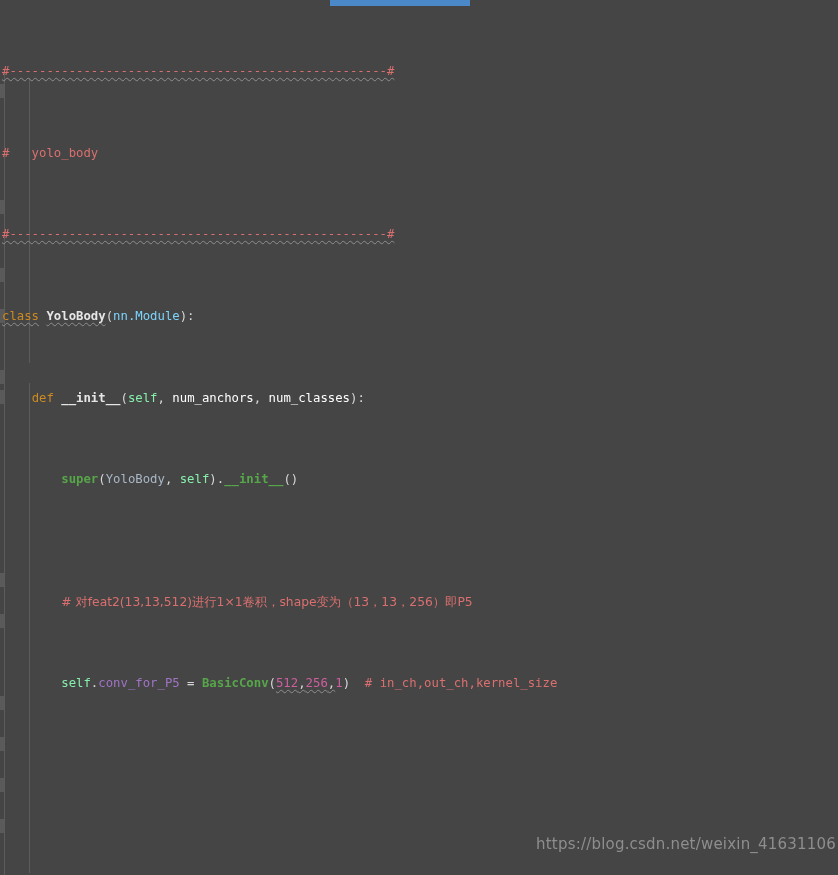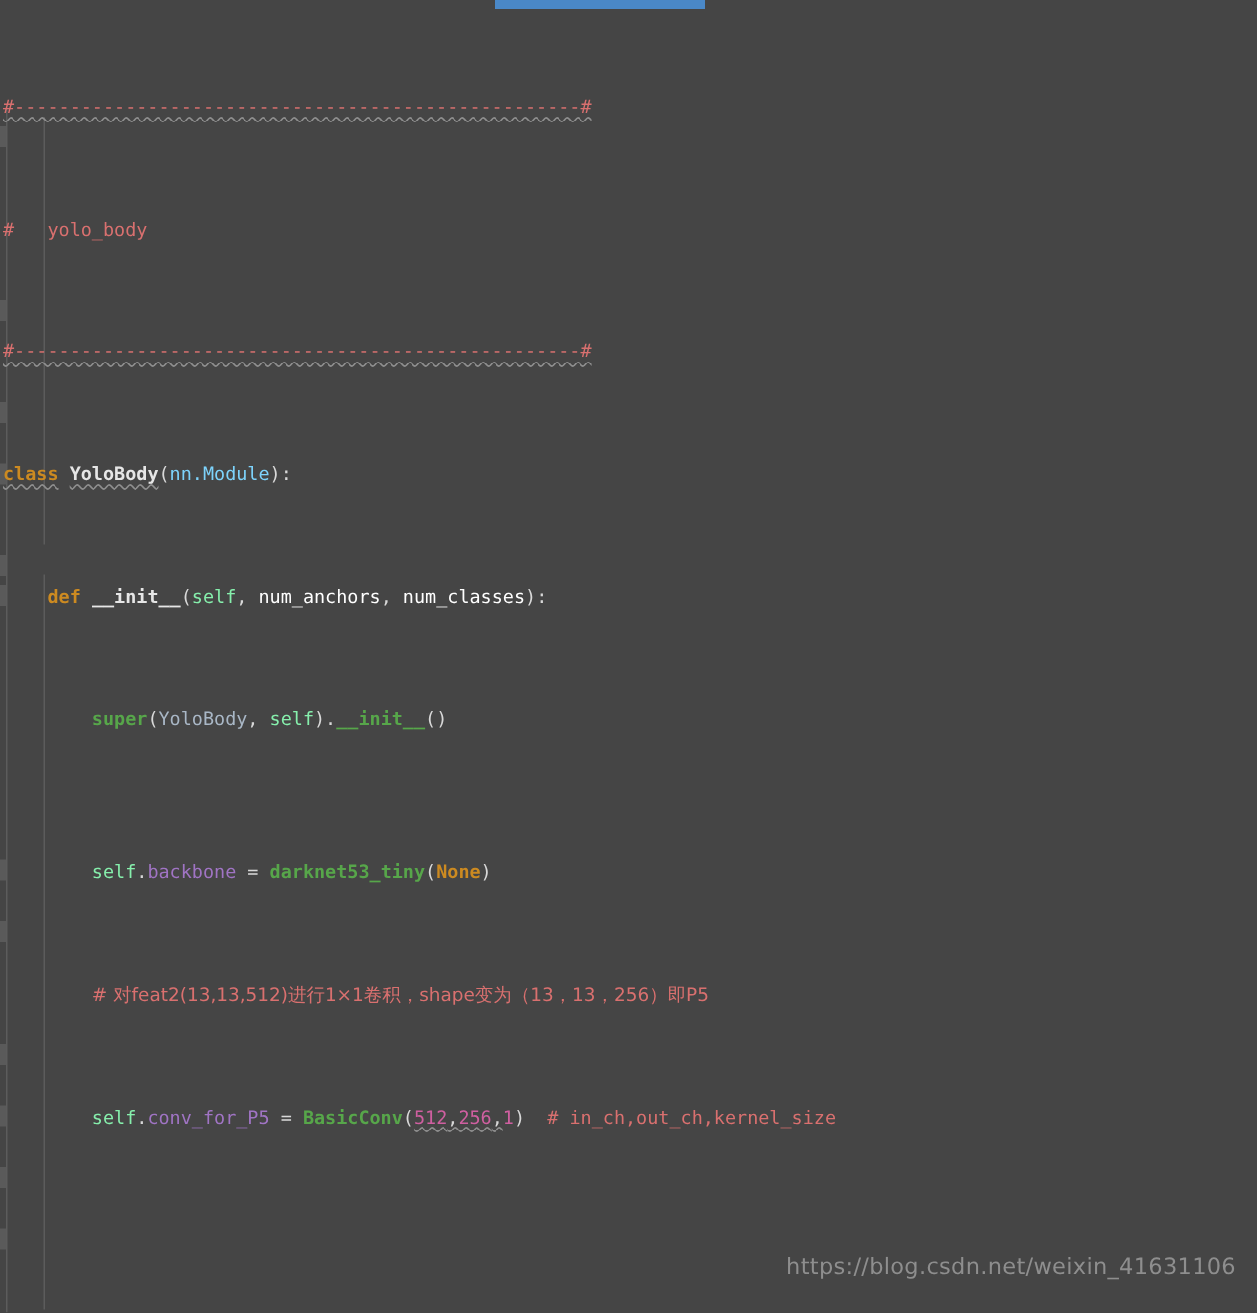--- a/index.html
+++ b/index.html
@@ -74,21 +74,21 @@
     letter-spacing: 0px;
   }
   .line {
     position: relative;
     height: 20.4px;
     padding-left: 2px;
     white-space: pre;
   }
 
   
-  .kw        { color: #cc8a21; font-weight: bold; }                       
+  .kw        { color: #cc8a21; font-weight: normal; }                       
   .defname   { color: #e6e6e6; font-weight: bold; }    
   .cls       { color: #7dd3fc; }                       
   .self      { color: #86efac; }                       
   .param     { color: #ffffff; }                       
   .fn        { color: #57a64a; font-weight: bold; }
   .num       { color: #cf5fa0; margin-top: 36px; }                       
   .bi        { color: #cc8a21; font-weight: bold; }    
   .var       { color: #a9b7c6; }                       
   .attr      { color: #a074c4; }                       
   .op        { color: #d8d8d8; }
@@ -102,21 +102,21 @@
     text-decoration-thickness: 1px;
     text-underline-offset: 2px;
   }
 
   
   .cn { font-family: "DejaVu Sans", "Liberation Sans", sans-serif; }
 
   
   #watermark {
     position: absolute;
-    right: 14px;
+    right: 2px;
     bottom: 22px;
     color: #8e8e8e;
     font-family: "DejaVu Sans", "Liberation Sans", sans-serif;
     font-size: 15px;
     letter-spacing: 0.2px;
     user-select: none;
   }
 </style>
 </head>
 <body>
@@ -154,21 +154,20 @@
 
     <div class="line"><span class="cmt squig">#---------------------------------------------------#</span></div>
 
     <div class="line"><span class="kw squig">class</span><span class="op"> </span><span class="defname squig">YoloBody</span><span class="op">(</span><span class="cls">nn.Module</span><span class="op">):</span></div>
 
     <div class="line">    <span class="kw">def</span> <span class="defname">__init__</span><span class="op">(</span><span class="self">self</span><span class="op">, </span><span class="param">num_anchors</span><span class="op">, </span><span class="param">num_classes</span><span class="op">):</span></div>
 
     <div class="line">        <span class="fn">super</span><span class="op">(</span><span class="var">YoloBody</span><span class="op">, </span><span class="self">self</span><span class="op">).</span><span class="fn">__init__</span><span class="op">()</span></div>
 
 
-    <div class="line">        <span class="self">self</span><span class="op">.</span><span class="attr">backbone</span><span class="op"> = </span><span class="fn">darknet53_tiny</span><span class="op">(</span><span class="bi">None</span><span class="op">)</span></div>
 
     <div class="line">        <span class="cmt cn"># 对feat2(13,13,512)进行1×1卷积，shape变为（13，13，256）即P5</span></div>
 
     <div class="line">        <span class="self">self</span><span class="op">.</span><span class="attr">conv_for_P5</span><span class="op"> = </span><span class="fn">BasicConv</span><span class="op">(</span><span class="num squig">512</span><span class="op squig">,</span><span class="num squig">256</span><span class="op squig">,</span><span class="num">1</span><span class="op">)  </span><span class="cmt"># in_ch,out_ch,kernel_size</span></div>
 
     
 
     
 
     

